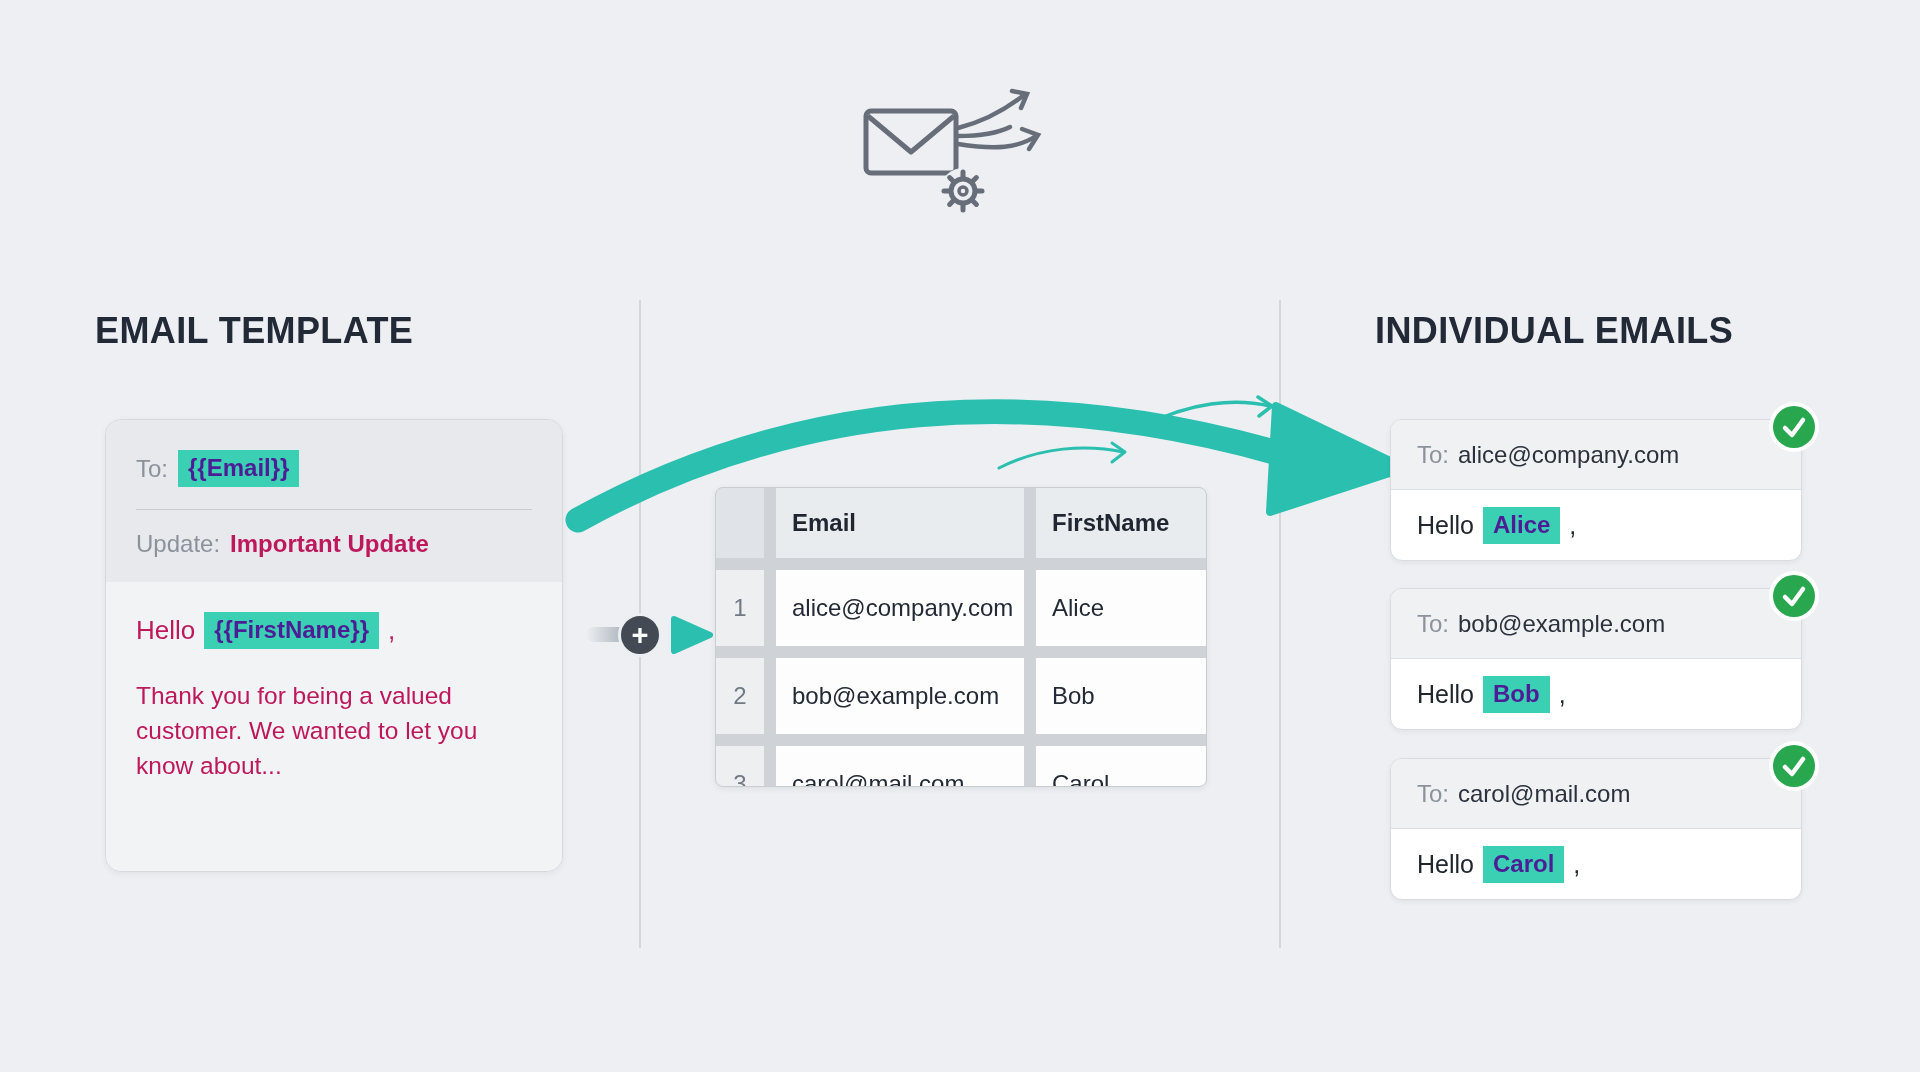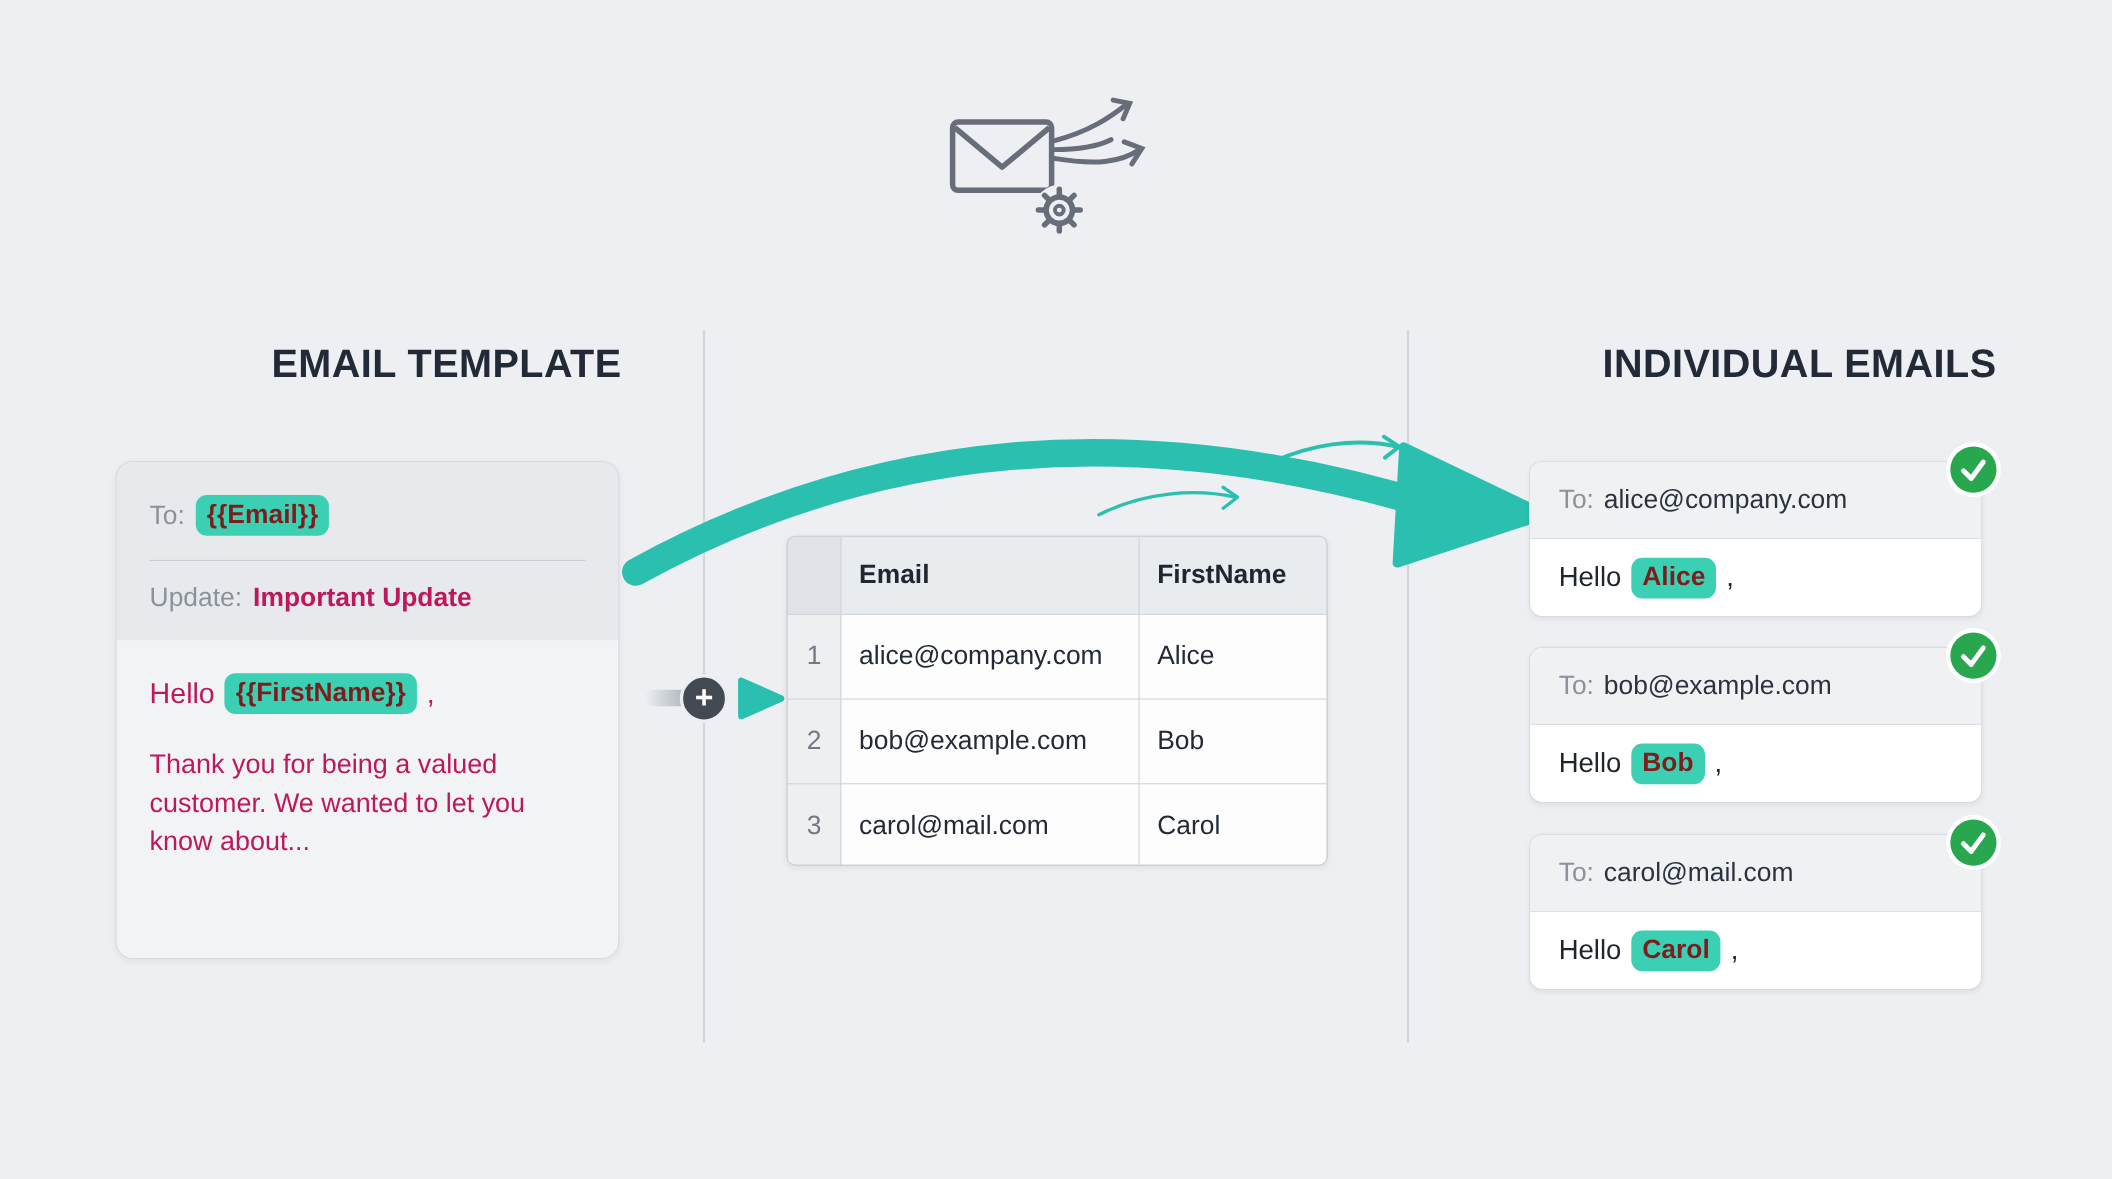--- a/index.html
+++ b/index.html
@@ -8,21 +8,21 @@
     font-family: "Liberation Sans", "DejaVu Sans", sans-serif;
     background: #edeff2;
     overflow: hidden;
   }
   .canvas { position: relative; width: 1920px; height: 1072px; background: #edeff2; }
 
   
   .col-title {
     position: absolute; top: 310px; height: 46px;
     font-size: 36px; font-weight: 800; color: #232a37;
-    text-align: right; letter-spacing: 0.4px;
+    text-align: left; letter-spacing: 0.4px;
   }
   .t1 { left: 95px;  width: 470px; }
   .t2 { left: 715px; width: 490px; }
   .t3 { left: 1375px; width: 440px; }
 
   
   .vdiv { position: absolute; top: 300px; height: 648px; width: 2px; background: #d3d7db; }
   .d1 { left: 639px; }
   .d2 { left: 1279px; }
 
@@ -36,22 +36,22 @@
     display: flex; flex-direction: column;
     box-shadow: 0 2px 6px rgba(30,40,60,0.06);
   }
   .tc-header { background: #e7e9ec; padding: 30px 30px 24px 30px; }
   .tc-body   { background: #f2f3f5; padding: 30px 30px; flex: 1; }
   .line { font-size: 24px; display: flex; align-items: center; gap: 10px; }
   .gray { color: #8b929c; font-weight: 400; }
   .dark { color: #be185d; font-weight: 600; }
   .hr { height: 1px; background: #c7ccd1; margin: 22px 0 20px 0; }
   .pill {
-    display: inline-block; background: #3bd0b4; color: #7f1d1d;
-    font-weight: 700; font-size: 24px; padding: 4px 10px 5px 10px; border-radius: 10px;
+    display: inline-block; background: #3bd0b4; color: #4c1d95;
+    font-weight: 700; font-size: 24px; padding: 4px 10px 5px 10px; border-radius: 0;
   }
   .greet { font-size: 26px; display: flex; align-items: center; gap: 9px; }
   .greet .dark { font-weight: 500; font-size: 26px; }
   .body-text {
     margin-top: 30px; width: 392px; font-size: 24.5px; line-height: 1.42;
     color: #be185d; font-weight: 400;
   }
 
   
   .trail {
@@ -64,21 +64,21 @@
     border-radius: 50%; background: #434a54; border: 3px solid #eceff2;
     color: #ffffff; font-size: 29px; font-weight: 700;
     display: flex; align-items: center; justify-content: center; line-height: 1;
   }
   .chevron { position: absolute; left: 668px; top: 607px; }
 
   
   .rtable {
     position: absolute; left: 715px; top: 487px; width: 492px; height: 300px;
     display: grid; grid-template-columns: 48px 1fr 170px;
-    grid-template-rows: 70px 76px 76px 76px; gap: 1px;
+    grid-template-rows: 70px 76px 76px 76px; gap: 12px;
     background: #cfd3d8; border: 1px solid #c9cdd2; border-radius: 8px;
     overflow: hidden; box-shadow: 0 2px 6px rgba(30,40,60,0.07);
   }
   .cell { display: flex; align-items: center; padding-left: 16px; font-size: 24px; }
   .hcell { background: #e9ecee; font-weight: 700; color: #1f2631; }
   .hcell.idx { background: #e0e3e7; }
   .icell { background: #edeff1; color: #717985; justify-content: center; padding-left: 0; }
   .dcell { background: #fdfdfe; color: #232a35; font-weight: 400; }
 
   

